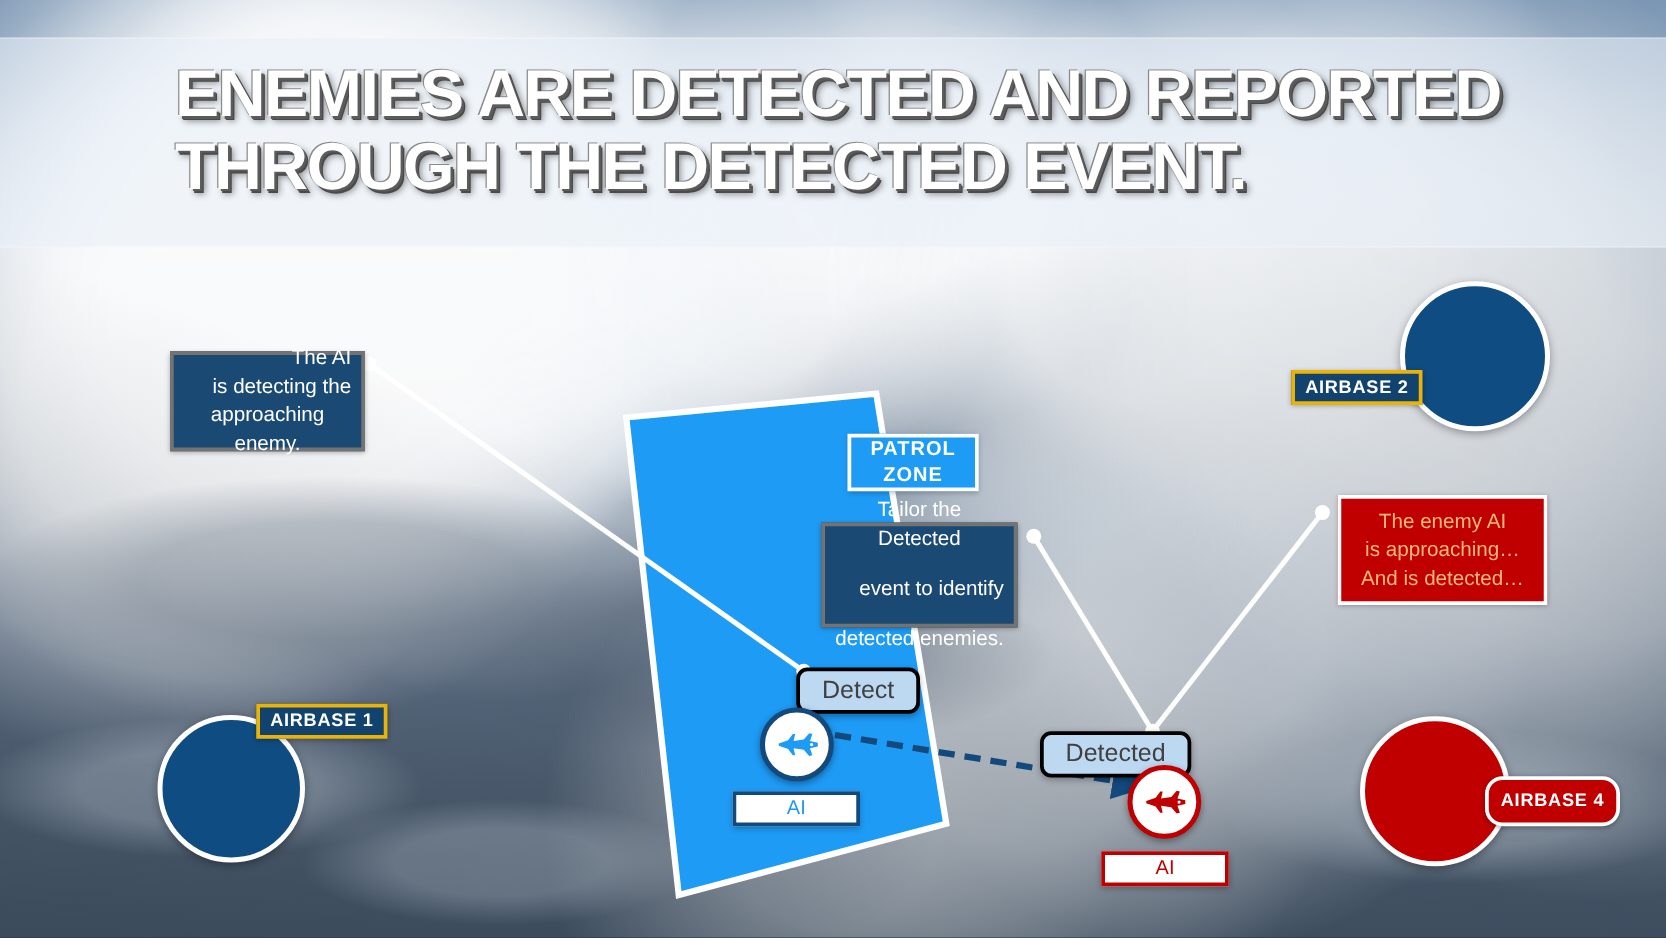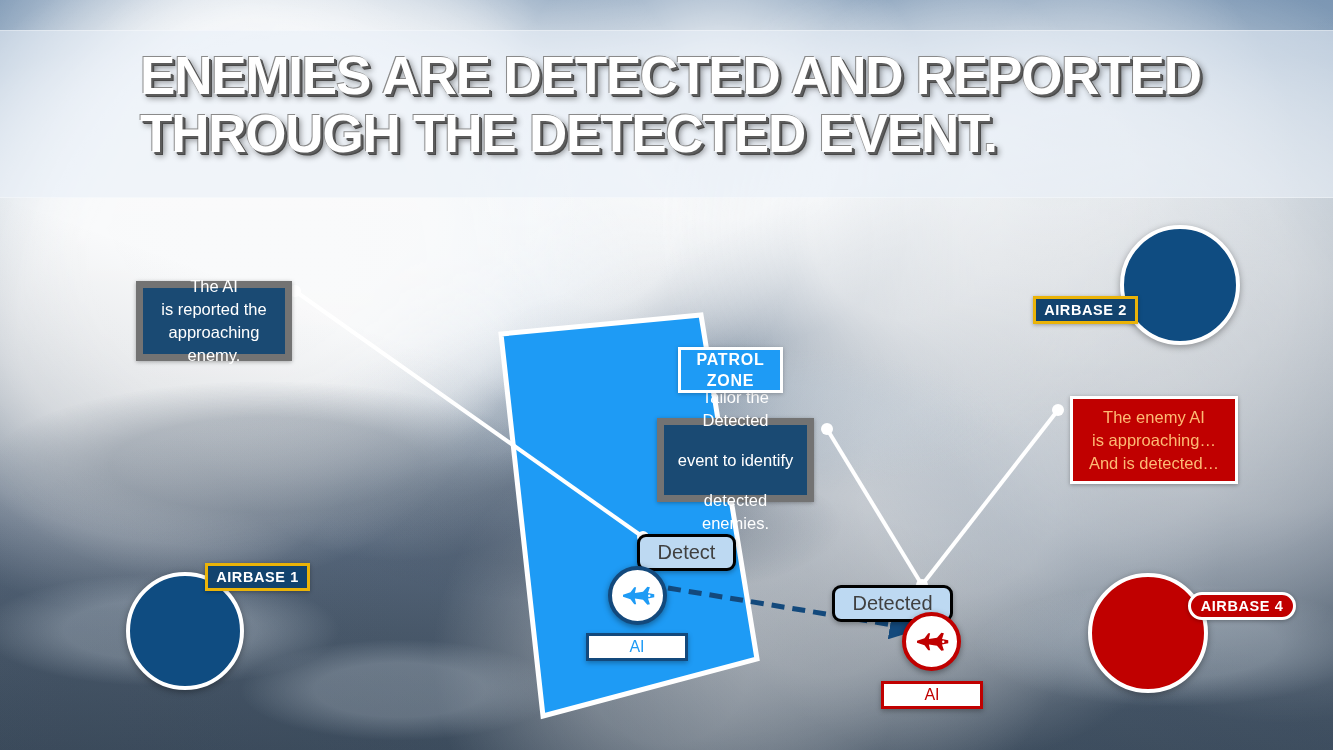--- a/index.html
+++ b/index.html
@@ -80,23 +80,24 @@
   }
 
   
   .zone-svg{ position:absolute; left:0; top:0; width:1333px; height:750px; pointer-events:none; }
 
   
   .box{ position:absolute; display:flex; align-items:center; justify-content:center;
         text-align:center; }
 
   .cal-navy{
-    background:#1a4a73; border:7px solid #737373; color:#ffffff;
+    background:#1a4a73; border:3px solid #737373; color:#ffffff;
     font-size:16.5px; line-height:23px; padding:6px 8px;
     box-shadow:0 1px 4px rgba(0,0,0,.3);
+    align-items:flex-end;
   }
   .cal-red{
     background:#C00000; border:3px solid #ffffff; color:#fdba74;
     font-size:16.5px; line-height:23px; padding:6px 8px;
     box-shadow:0 1px 4px rgba(0,0,0,.3);
   }
   .tag-navy{
     background:#12436e; border:3px solid #eab308; color:#ffffff;
     font-size:14.5px; font-weight:bold; letter-spacing:.6px;
     box-shadow:0 1px 4px rgba(0,0,0,.3);
@@ -185,25 +186,25 @@
     <line x1="668" y1="588" x2="905" y2="627" stroke="#13497C" stroke-width="5" stroke-dasharray="13 8" marker-end="url(#arrowhead)"></line>
   </svg>
 
   <div class="base-circle base-navy" style="left:1120px;top:225px;width:120px;height:120px;"></div>
   <div class="box tag-navy" style="left:1033px;top:296px;width:105px;height:28px;">AIRBASE 2</div>
 
   <div class="base-circle base-navy" style="left:126px;top:572px;width:118px;height:118px;"></div>
   <div class="box tag-navy" style="left:205px;top:563px;width:105px;height:28px;">AIRBASE 1</div>
 
   <div class="base-circle base-red" style="left:1088px;top:573px;width:120px;height:120px;"></div>
-  <div class="box tag-red" style="left:1188px;top:592px;width:108px;height:28px;border-radius:14px;">AIRBASE 4</div>
+  <div class="box tag-red" style="left:1188px;top:621px;width:108px;height:40px;border-radius:14px;">AIRBASE 4</div>
 
   <div class="box cal-navy" style="left:136px;top:281px;width:156px;height:80px;flex-direction:column;">
     <div>The AI</div>
-    <div>is reported the</div>
+    <div>is detecting the</div>
     <div>approaching enemy.</div>
   </div>
 
   <div class="box cal-navy" style="left:657px;top:418px;width:157px;height:84px;flex-direction:column;gap:17px;">
     <div>Tailor the Detected</div>
     <div>event to identify</div>
     <div>detected enemies.</div>
   </div>
 
   <div class="box cal-red" style="left:1070px;top:396px;width:168px;height:88px;flex-direction:column;">

